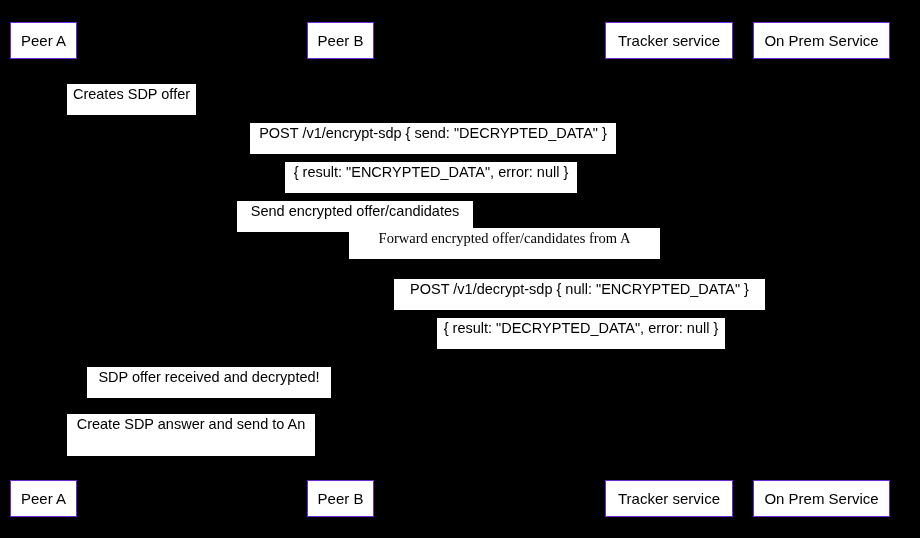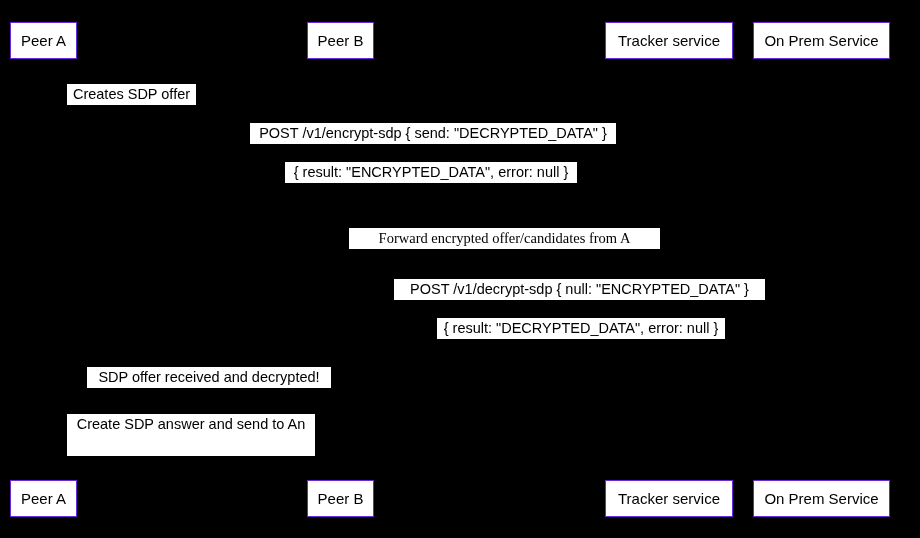--- a/index.html
+++ b/index.html
@@ -57,21 +57,21 @@
   }
 
   
   .msg-label {
     position: absolute;
     box-sizing: border-box;
     background: #ffffff;
     color: #000000;
     font-size: 14.5px;
     line-height: 20px;
-    height: 21px;
+    height: 31px;
     white-space: nowrap;
     overflow: hidden;
     text-align: center;
     padding: 0 1px;
   }
   .msg-label.two-line {
     height: 42px;
     line-height: 21px;
     white-space: normal;
     text-align: center;
@@ -118,20 +118,23 @@
   </div>
 
   <div class="msg-label" style="left:250px; top:123px; width:366px;">
     <span>POST /v1/encrypt-sdp { send: "DECRYPTED_DATA" }</span>
   </div>
 
   <div class="msg-label" style="left:285px; top:162px; width:292px;">
     <span>{ result: "ENCRYPTED_DATA", error: null }</span>
   </div>
 
+  <div class="msg-label" style="left:237px; top:201px; width:236px;">
+    <span>Send encrypted offer/candidates</span>
+  </div>
 
   <div class="msg-label" style="left:349px; top:228px; width:311px;font-family:Liberation Serif, serif;">
     <span>Forward encrypted offer/candidates from A</span>
   </div>
 
   <div class="msg-label" style="left:394px; top:279px; width:371px;">
     <span>POST /v1/decrypt-sdp { null: "ENCRYPTED_DATA" }</span>
   </div>
 
   <div class="msg-label" style="left:437px; top:318px; width:288px;">

